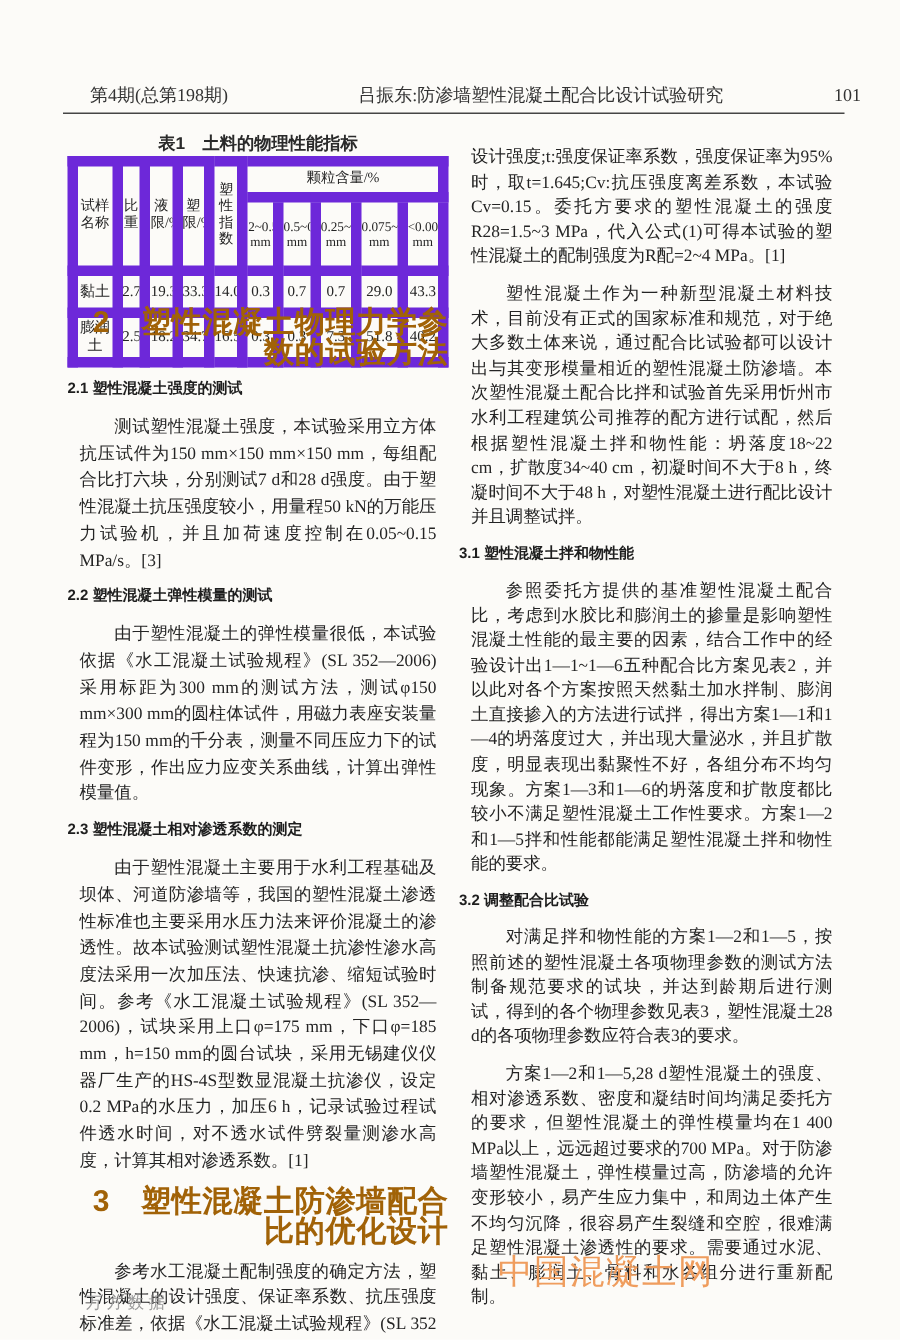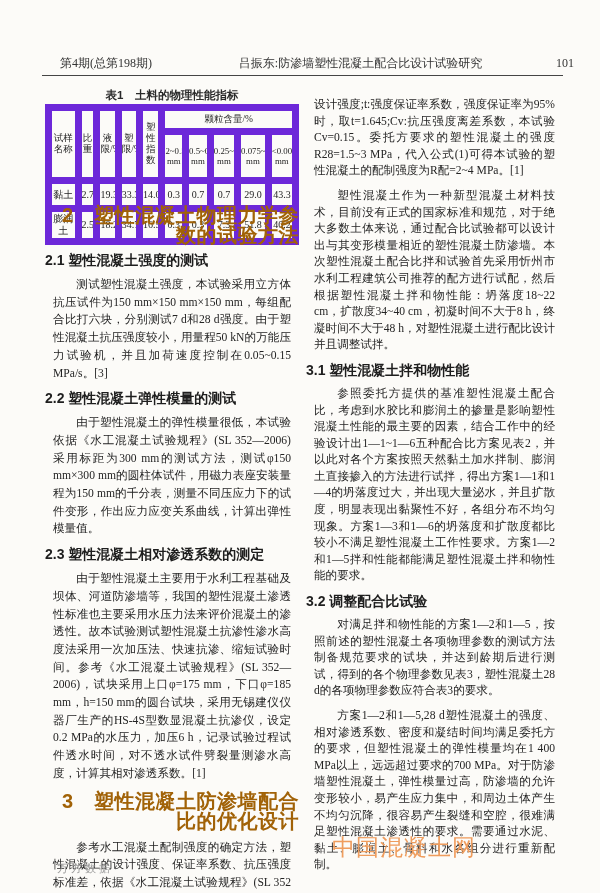--- a/index.html
+++ b/index.html
@@ -48,21 +48,21 @@
   .col-left  p { line-height:17.7px; }
   .col-right p { line-height:16.6px; }
   .col p.continuation { text-indent:0; }
   .col h2 {
     font-family:"Liberation Sans","DejaVu Sans",sans-serif;
     font-size:20px; font-weight:bold; line-height:20px;
     margin:5px 0 7px; text-align:right; letter-spacing:0.5px; color:#a16207;
   }
   .col h3 {
     font-family:"Liberation Sans","DejaVu Sans",sans-serif;
-    font-size:14px; font-weight:bold; line-height:16px;
+    font-size:10px; font-weight:bold; line-height:16px;
     margin:4px 0 3px; text-align:left; color:#1e1e1e;
   }
   
   .formula {
     display:flex; align-items:center;
     font-size:12.2px; line-height:20px; margin:3px 0 2px;
   }
   .f-body { flex:1; text-align:center; }
   .formula i, .note i { font-style:italic; }
   .formula sub, .note sub { font-size:8.5px; }

